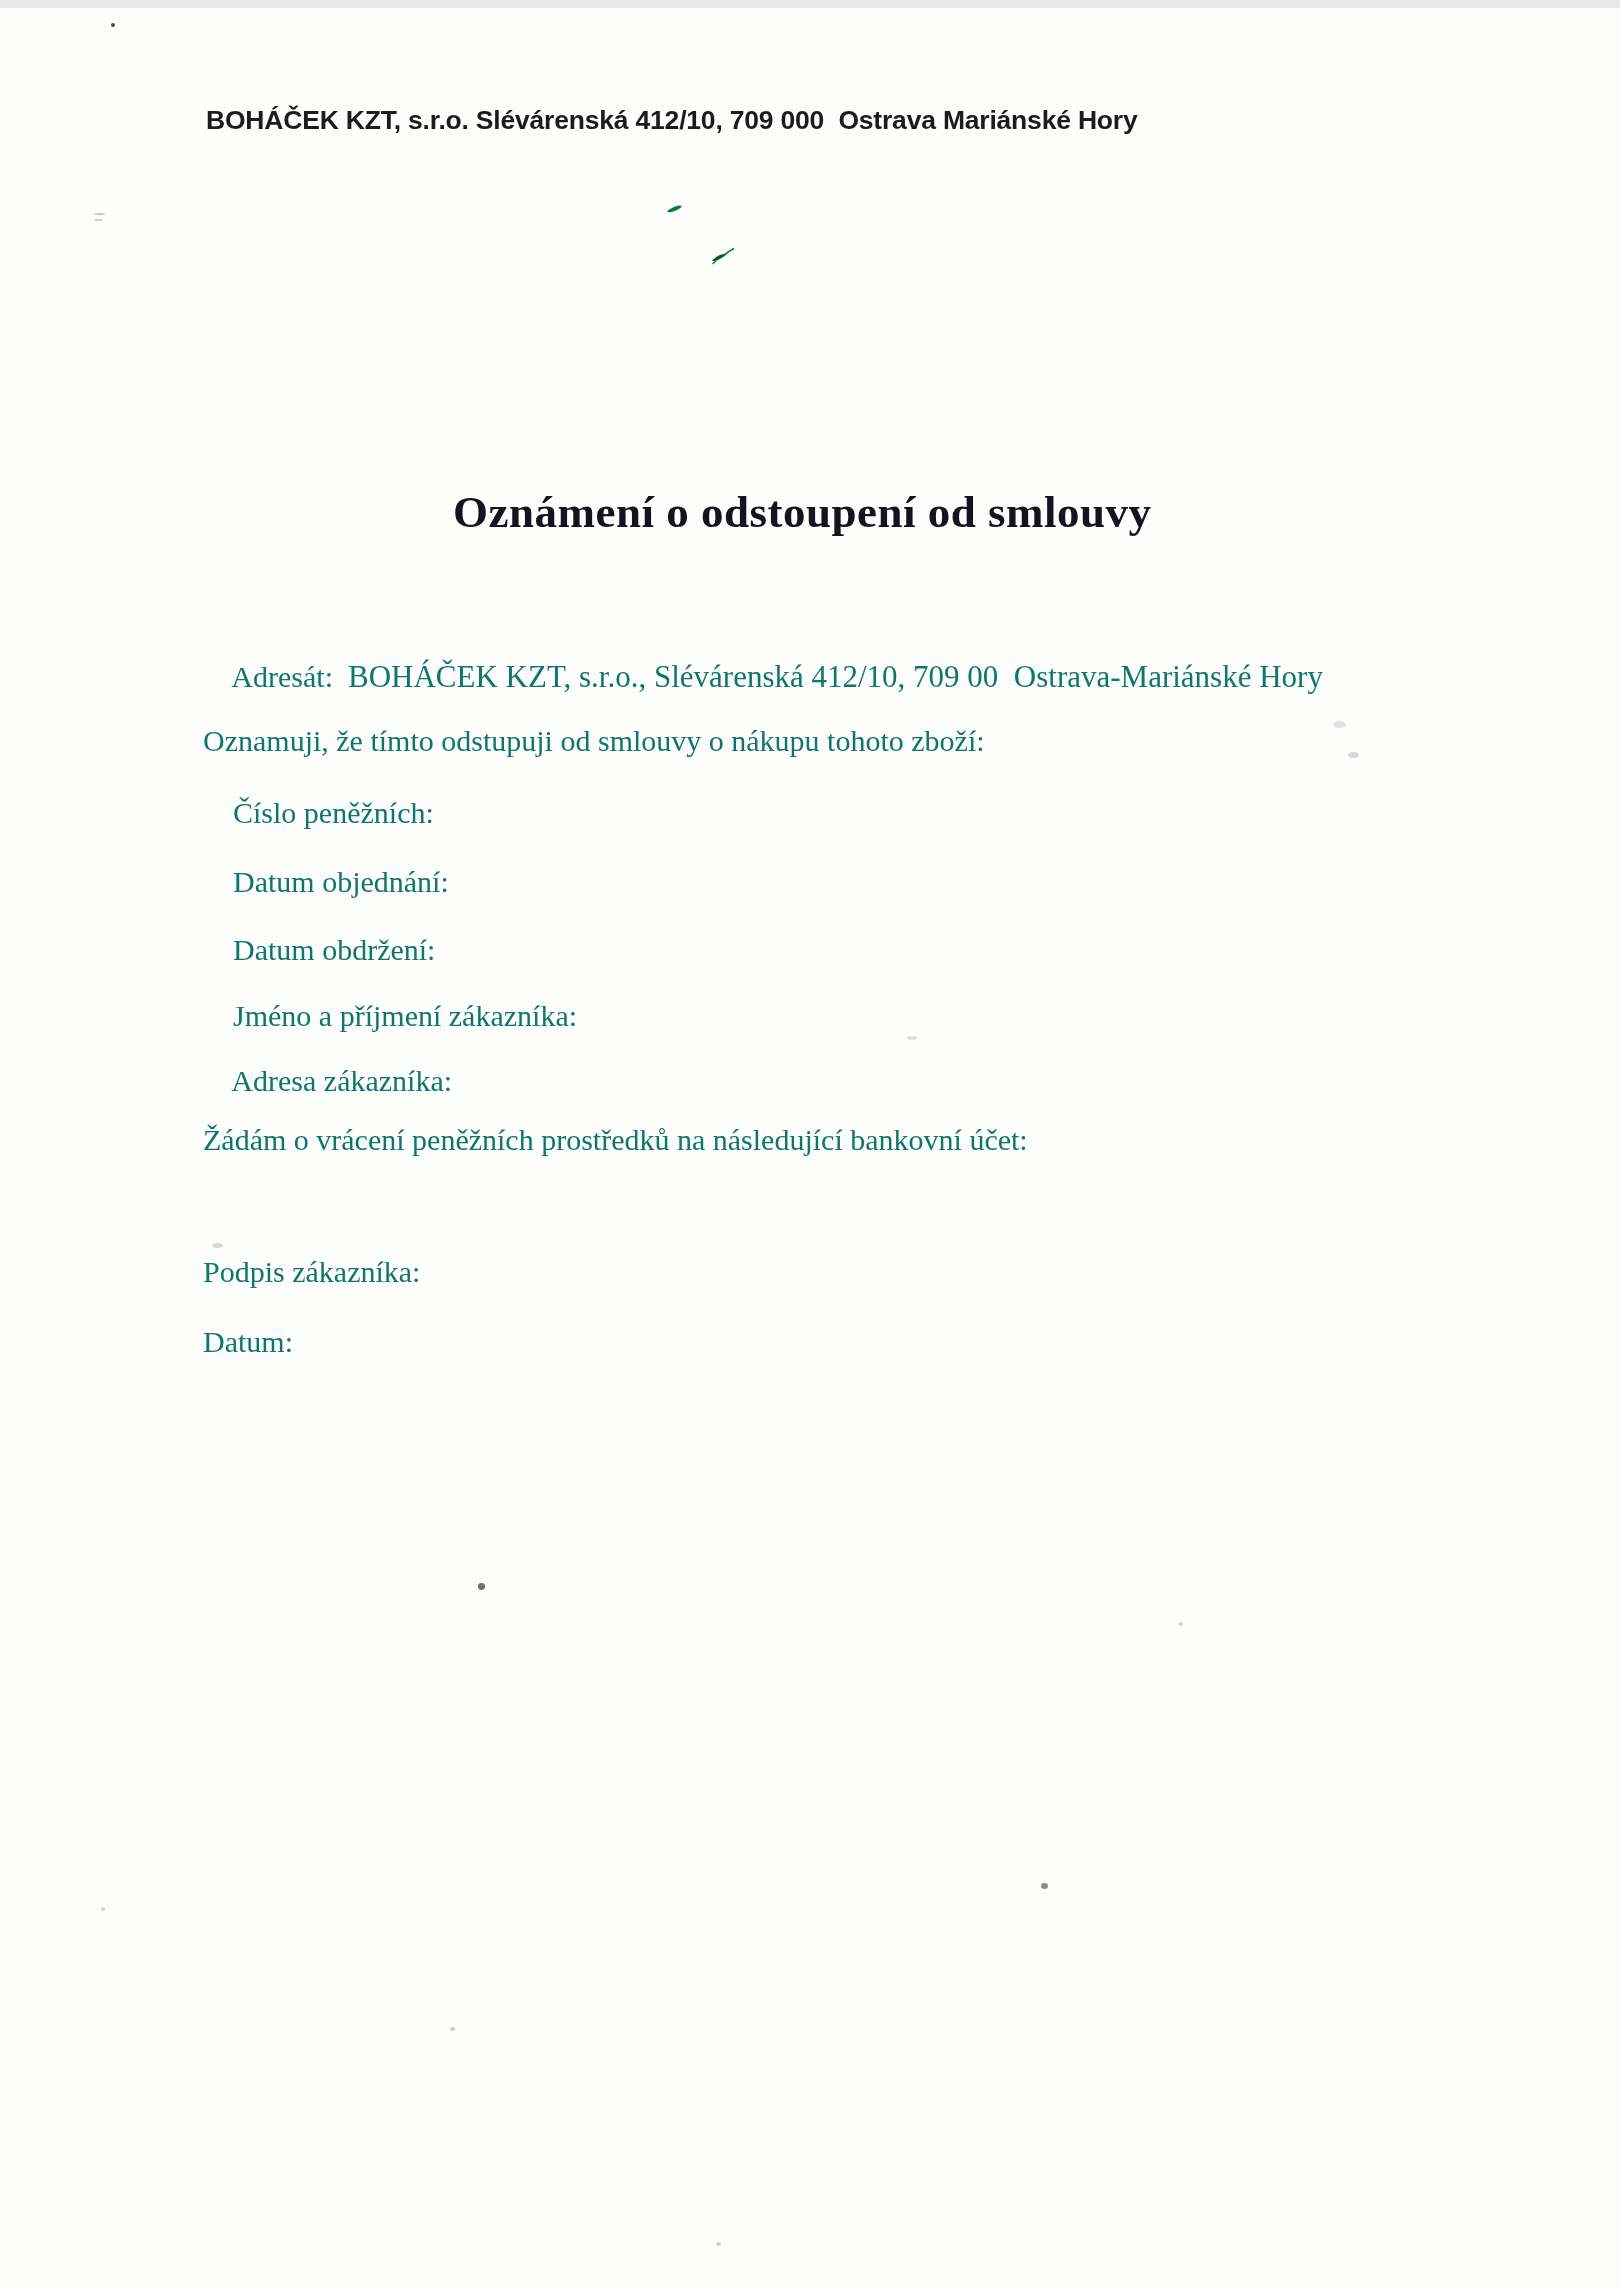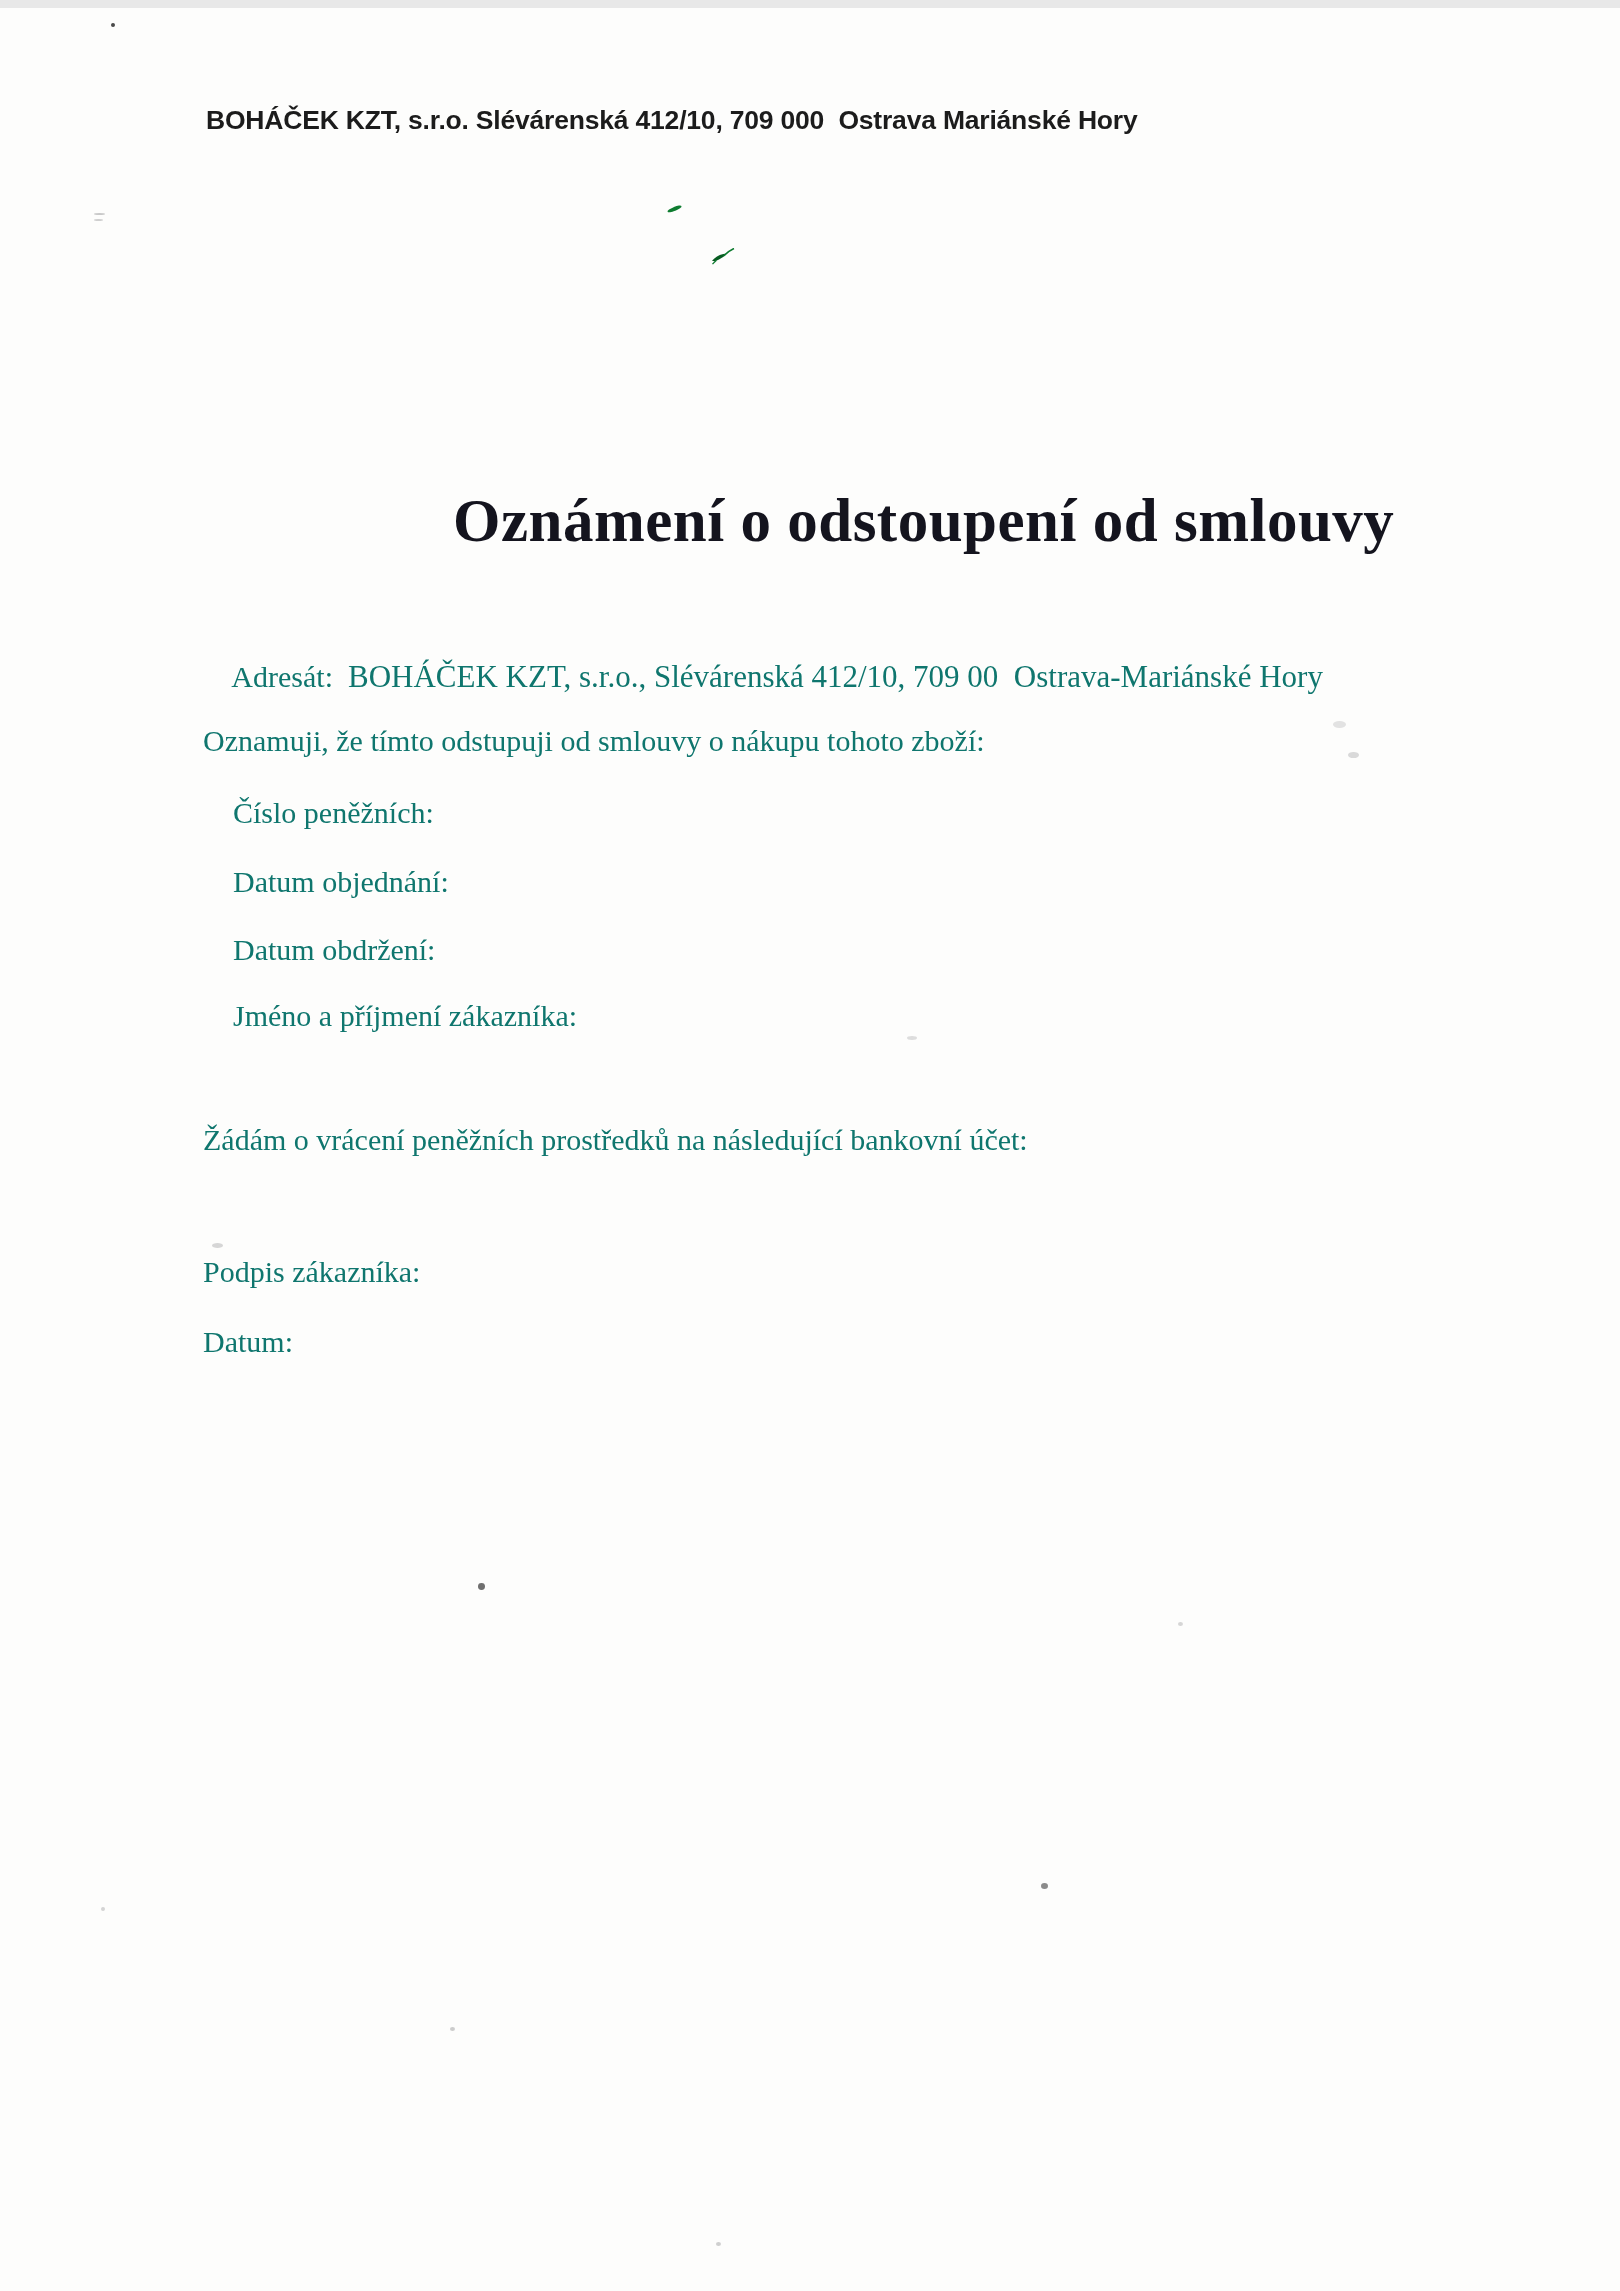--- a/index.html
+++ b/index.html
@@ -24,21 +24,21 @@
     top: 97px;
     font-family: "Liberation Sans", sans-serif;
     font-weight: bold;
     font-size: 26.5px;
     letter-spacing: -0.2px;
     color: #1c1c1c;
   }
   .doc-title {
     left: 453px;
     top: 478px;
-    font-size: 61px;
+    font-size: 45px;
     font-weight: bold;
     letter-spacing: 0.5px;
     color: #14141e;
   }
   .body-line {
     left: 203px;
     font-size: 30px;
     font-weight: normal;
     line-height: 42px;
     color: #0f766e;
@@ -101,20 +101,24 @@
   <div class="abs body-line field-2">
     <span>Datum obdržení:</span>
     <span class="field-value"></span>
   </div>
 
   <div class="abs body-line field-3">
     <span>Jméno a příjmení zákazníka:</span>
     <span class="field-value"></span>
   </div>
 
+  <div class="abs body-line field-4">
+    <span>Adresa zákazníka:</span>
+    <span class="field-value"></span>
+  </div>
 
   <div class="abs body-line refund">Žádám o vrácení peněžních prostředků na následující bankovní účet:</div>
 
   <div class="abs body-line signature">Podpis zákazníka:</div>
 
   <div class="abs body-line date-line">Datum:</div>
 
   <div>
       <div class="speck" style="left: 111px; top: 14.7px; width: 3.9px; height: 3.9px; background: rgb(74, 74, 74); transform: rotate(0deg);"></div>
       <div class="speck" style="left: 94px; top: 205px; width: 10.8px; height: 2px; background: rgb(201, 201, 201); transform: rotate(0deg);"></div>

